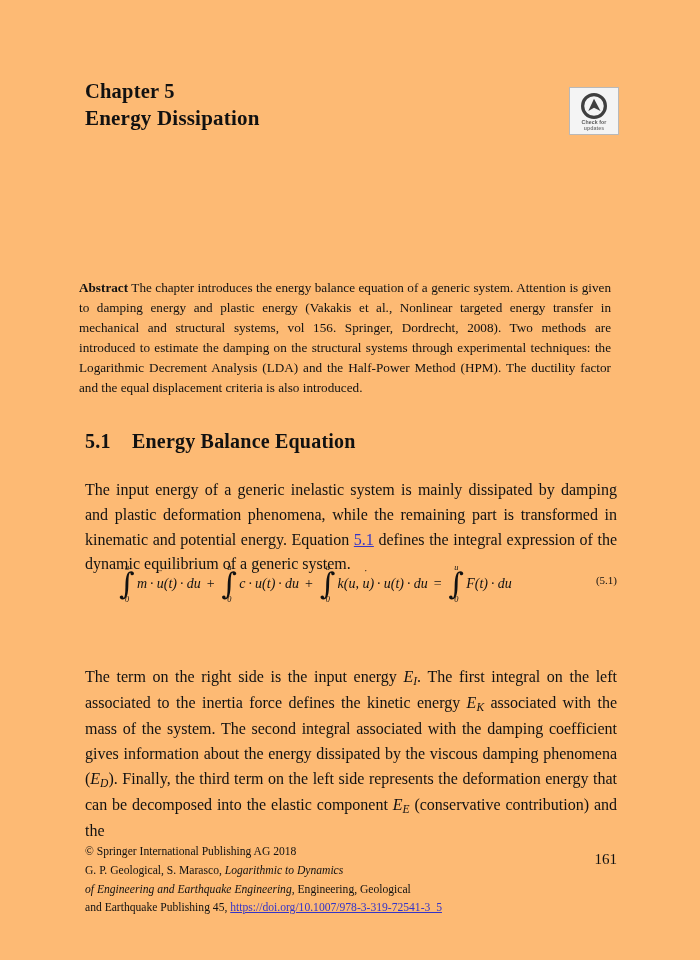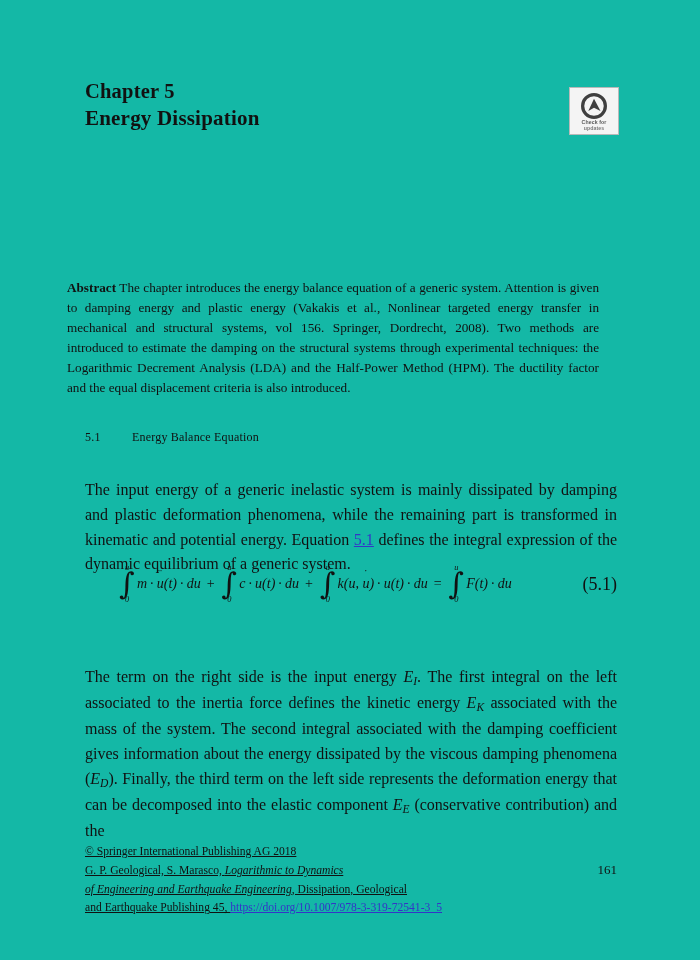--- a/index.html
+++ b/index.html
@@ -14,21 +14,21 @@
     font-family: "Liberation Serif", "DejaVu Serif", serif;
     color: #111111;
     overflow: hidden;
   }
 
   .page {
     position: absolute;
     left: 0; top: 0;
     width: 700px;
     height: 960px;
-    background: #14b8a6;
+    background: #fdba74;
   }
 
   
   .content {
     position: absolute;
     left: 85px;
     top: 78px;
     width: 532px;
   }
 
@@ -79,40 +79,40 @@
     line-height: 1.15;
     text-align: center;
     letter-spacing: 0.1px;
     margin-top: 1px;
   }
   .crossmark-text .l2 { display: block; color: #7b7b7b; }
 
   
   .abstract {
     position: absolute;
-    left: 67px;
+    left: 79px;
     top: 278px;
     width: 532px;
     font-size: 13.2px;
     line-height: 1.52;
     text-align: justify;
     text-justify: inter-word;
   }
   .abstract-label {
     font-weight: bold;
   }
 
   
   .section-head {
     position: absolute;
     left: 85px;
     top: 430px;
     width: 532px;
-    font-size: 12px;
-    font-weight: normal;
+    font-size: 20px;
+    font-weight: bold;
     letter-spacing: 0.2px;
   }
   .section-num {
     display: inline-block;
     width: 47px;
   }
 
   
   .para {
     position: absolute;
@@ -156,21 +156,21 @@
     height: 56px;
     display: flex;
     align-items: center;
     justify-content: center;
     font-size: 14px;
   }
   .eqnum {
     position: absolute;
     right: 0;
     top: 18px;
-    font-size: 18px;
+    font-size: 11px;
     margin-left: 24px;
   }
 
   .intgrp {
     display: inline-flex;
     flex-direction: column;
     align-items: center;
     justify-content: center;
     vertical-align: middle;
     margin: 0 1px 0 2px;
@@ -223,28 +223,28 @@
 
   
   .footer {
     position: absolute;
     left: 85px;
     top: 843px;
     width: 532px;
     font-size: 11.6px;
     line-height: 1.62;
   }
-  .footer .line { white-space: nowrap; text-decoration: underline; }
+  .footer .line { white-space: nowrap; }
   .footer i { font-style: italic; }
   .doi { color: #3434c8; text-align: center; }
   .page-number {
     position: absolute;
     right: 0;
-    top: 16px;
-    font-size: 13px;
+    top: 4px;
+    font-size: 15px;
   }
 </style>
 </head>
 <body>
 
 <div class="page">
 
   <div class="content">
     <div class="chapter-head">
       <div class="chapter-number">Chapter 5</div>
@@ -313,18 +313,18 @@
     <div class="eqnum">(5.1)</div>
   </div>
 
   <div class="para para-2">
     <span>The term on the right side is the input energy </span><var>E</var><span class="sub">I</span><span>. The first integral on the left associated to the inertia force defines the kinetic energy </span><var>E</var><span class="sub">K</span><span> associated with the mass of the system. The second integral associated with the damping coefficient gives information about the energy dissipated by the viscous damping phenomena (</span><var>E</var><span class="sub">D</span><span>). Finally, the third term on the left side represents the deformation energy that can be decomposed into the elastic component </span><var>E</var><span class="sub">E</span><span> (conservative contribution) and the</span>
   </div>
 
   <div class="footer">
     <div class="line">© Springer International Publishing AG 2018</div>
     <div class="line"><span>G. P. Geological, S. Marasco, </span><i>Logarithmic to Dynamics</i></div>
-    <div class="line"><i>of Engineering and Earthquake Engineering</i><span>, Dissipation, Geological</span></div>
+    <div class="line"><i>of Engineering and Earthquake Engineering</i><span>, Engineering, Geological</span></div>
     <div class="line"><span>and Earthquake Publishing 45, </span><a class="doi" href="#">https://doi.org/10.1007/978-3-319-72541-3_5</a></div>
     <div class="page-number">161</div>
   </div>
 
 </div>
 
 </body></html>

